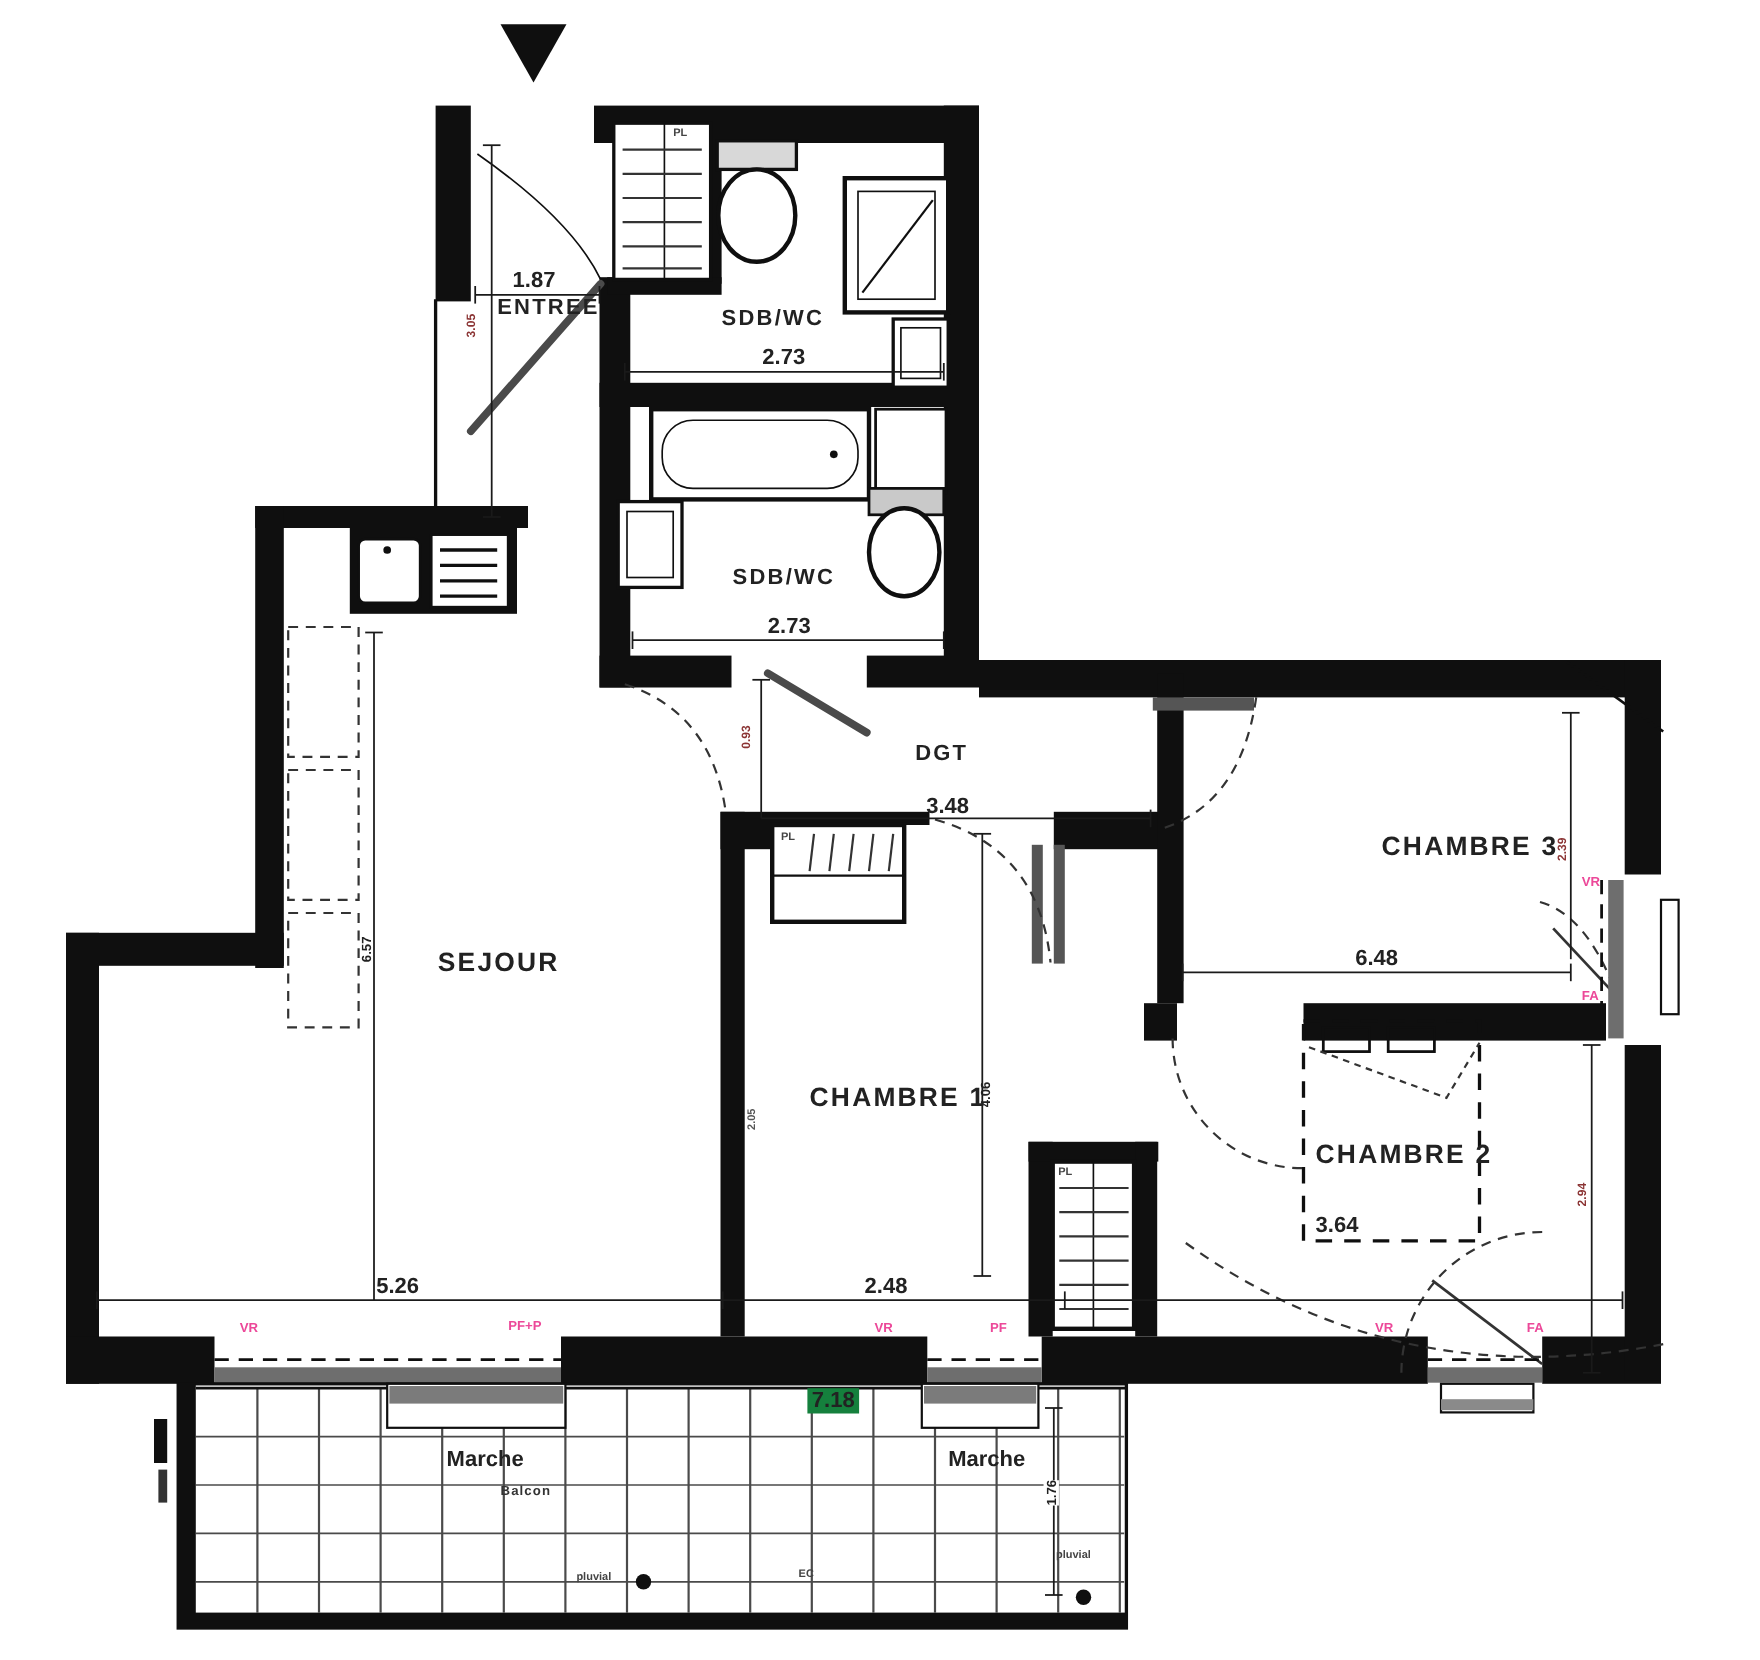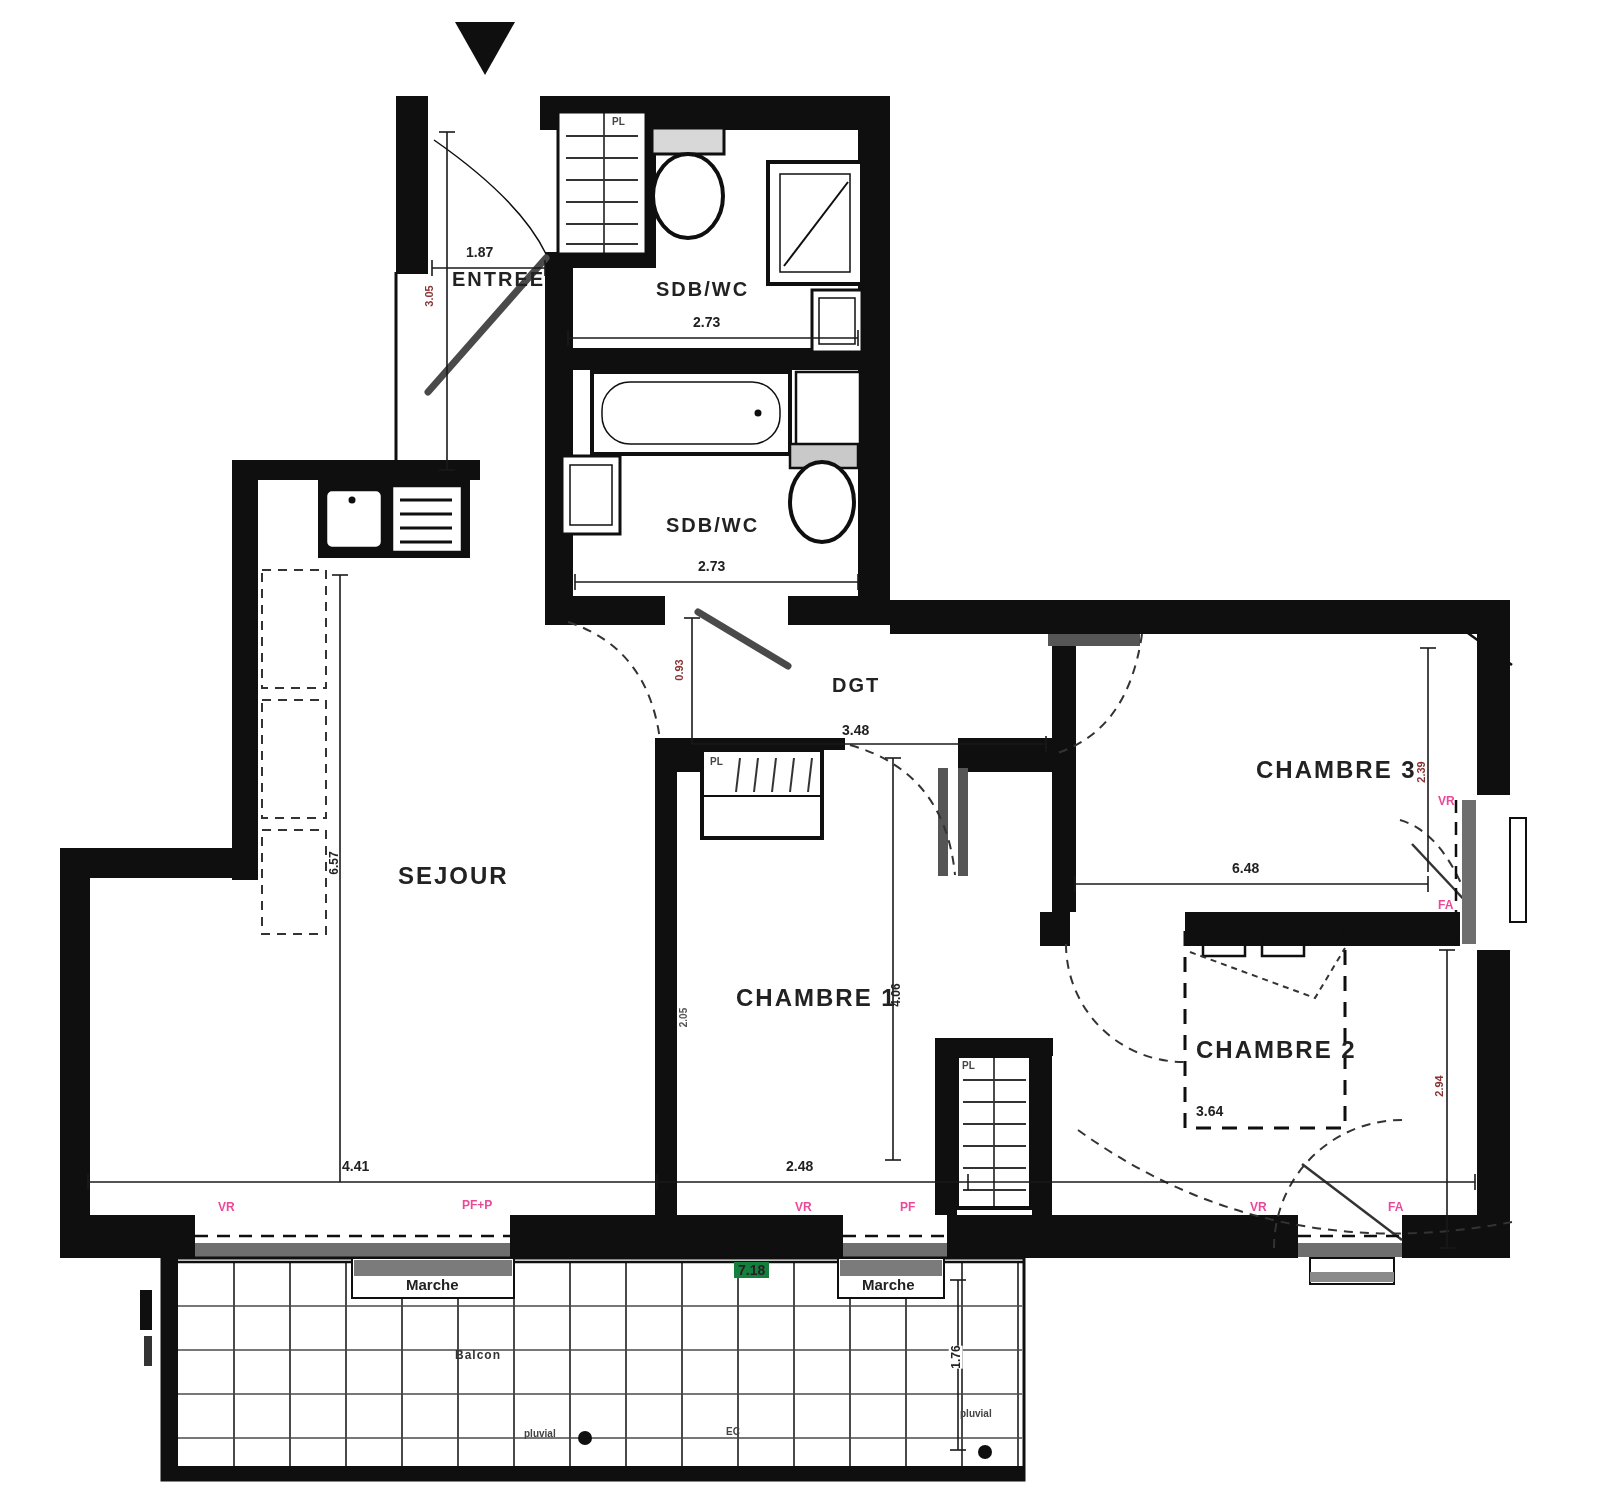--- a/index.html
+++ b/index.html
@@ -3,26 +3,26 @@
 <meta charset="utf-8">
 <style>
   html,body{margin:0;padding:0;background:#ffffff;}
   #plan{position:relative;width:1600px;height:1509px;background:#ffffff;overflow:hidden;
         font-family:"Liberation Sans", sans-serif;}
   #plan svg{position:absolute;left:0;top:0;}
   .lbl{position:absolute;color:#1c1c1c;white-space:nowrap;}
   .room{font-size:24px;font-weight:bold;letter-spacing:2px;color:#222;}
   .room.small{font-size:20px;}
   .balcon{font-size:12px;font-weight:600;color:#333;letter-spacing:1px;}
-  .dim{font-size:14px;font-weight:bold;color:#222;}
+  .dim{font-size:20px;font-weight:bold;color:#222;}
   .tiny{font-size:12px;font-weight:bold;color:#ec4899;}
   .micro{font-size:10px;font-weight:bold;color:#444;}
   .red{color:#8b3434;}
   .vert{transform:rotate(-90deg);transform-origin:center;}
-  .marche{font-size:15px;font-weight:bold;color:#222;}
+  .marche{font-size:20px;font-weight:bold;color:#222;margin-top:40px;}
   .wallfill{fill:#0f0f0f;}
   .fix{fill:#ffffff;stroke:#0f0f0f;}
   .thin{stroke:#0f0f0f;stroke-width:1.5;fill:none;}
   .dash{stroke:#333;stroke-width:2;fill:none;stroke-dasharray:9 7;}
   .dimline{stroke:#1a1a1a;stroke-width:1.6;}
   .leaf{stroke:#4a4a4a;stroke-width:7;stroke-linecap:round;}
 </style>
 </head>
 <body>
 
@@ -299,21 +299,21 @@
 <div class="lbl dim" style="left:693px;top:314px;">2.73</div>
 <div class="lbl dim" style="left:698px;top:558px;">2.73</div>
 <div class="lbl dim" style="left:842px;top:722px;">3.48</div>
 <div class="lbl dim vert red" style="left:668px;top:664px;font-size:11px;">0.93</div>
 <div class="lbl dim vert" style="left:322px;top:856px;font-size:12px;">6.57</div>
 <div class="lbl dim vert" style="left:884px;top:988px;font-size:12px;">4.06</div>
 <div class="lbl dim vert" style="left:674px;top:1012px;font-size:10px;color:#555;">2.05</div>
 <div class="lbl dim" style="left:1232px;top:860px;">6.48</div>
 <div class="lbl dim vert red" style="left:1410px;top:766px;font-size:11px;">2.39</div>
 <div class="lbl dim vert red" style="left:1428px;top:1080px;font-size:11px;">2.94</div>
-<div class="lbl dim" style="left:342px;top:1158px;">4.41</div>
+<div class="lbl dim" style="left:342px;top:1158px;">5.26</div>
 <div class="lbl dim" style="left:786px;top:1158px;">2.48</div>
 <div class="lbl dim" style="left:1196px;top:1103px;">3.64</div>
 <div class="lbl dim" style="left:734px;top:1262px;background:#15803d;padding:0 4px;">7.18</div>
 <div class="lbl dim vert" style="left:944px;top:1350px;font-size:12px;background:#fff;">1.76</div>
 
 <div class="lbl micro" style="left:524px;top:1428px;">pluvial</div>
 <div class="lbl micro" style="left:726px;top:1426px;">EC</div>
 <div class="lbl micro" style="left:960px;top:1408px;">pluvial</div>
 
 </div>

